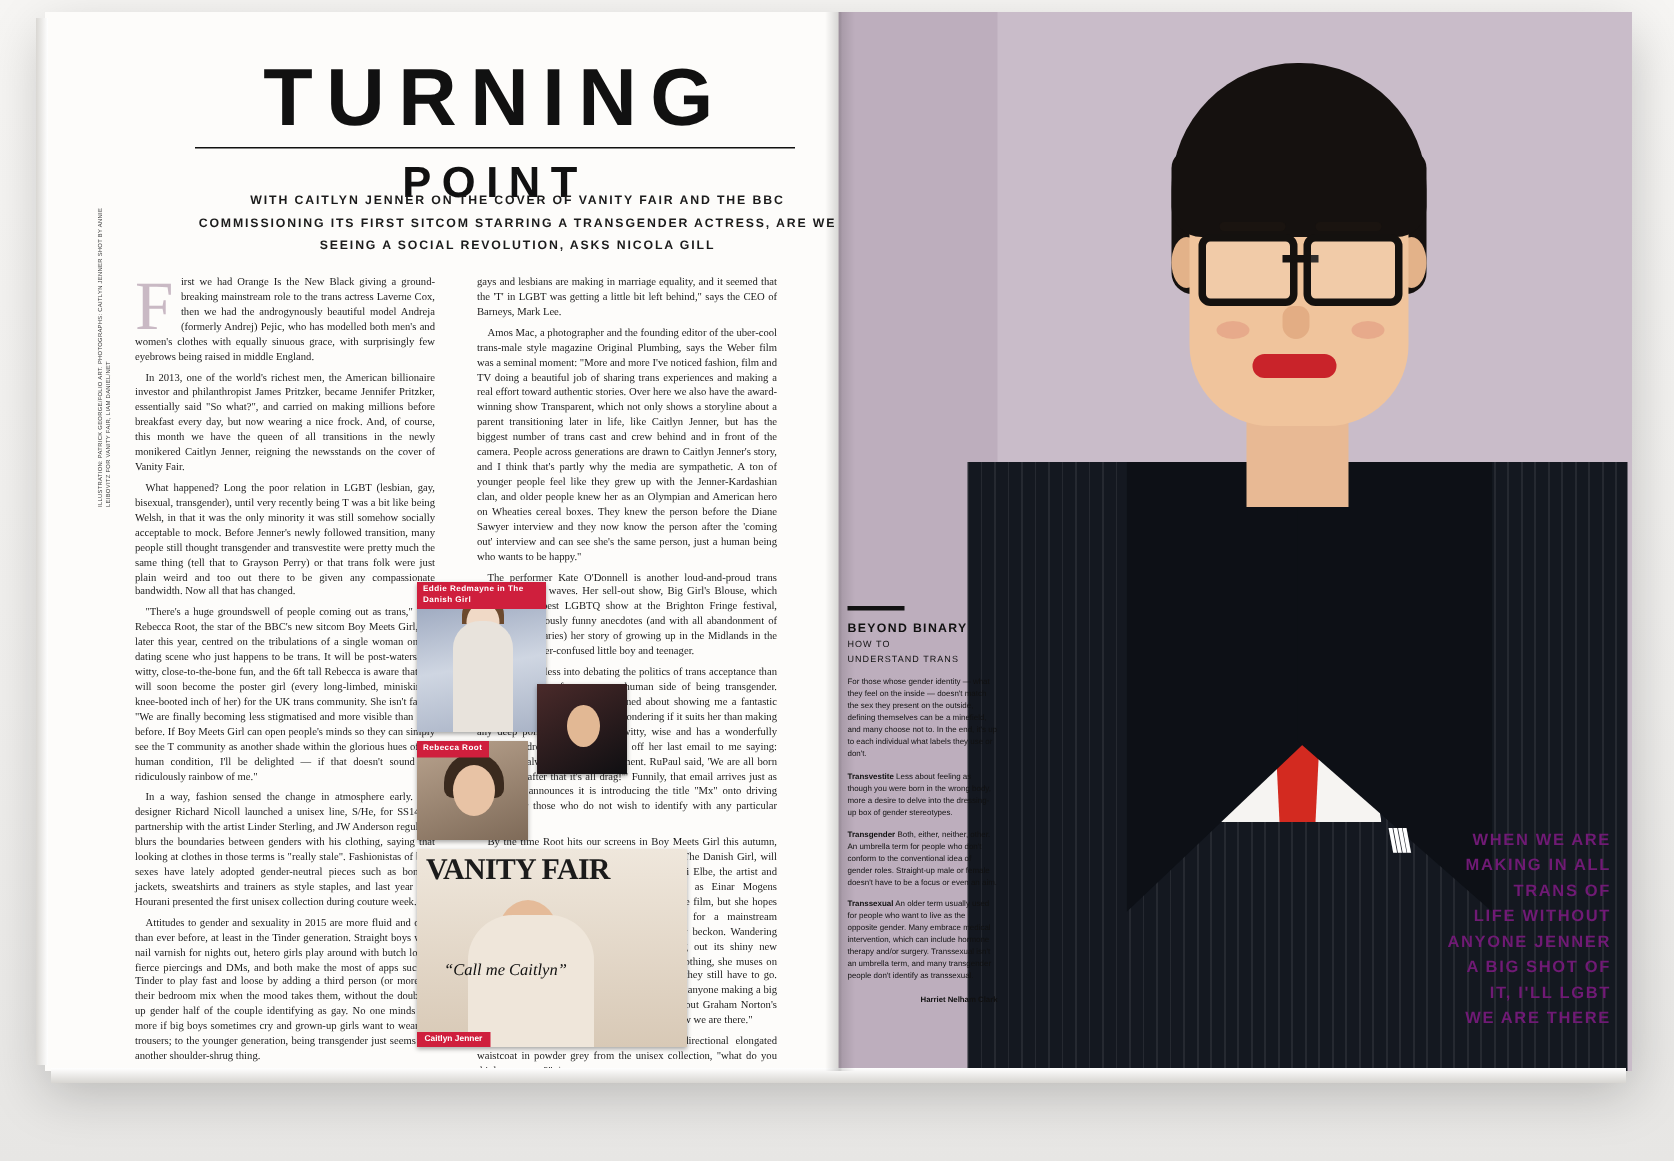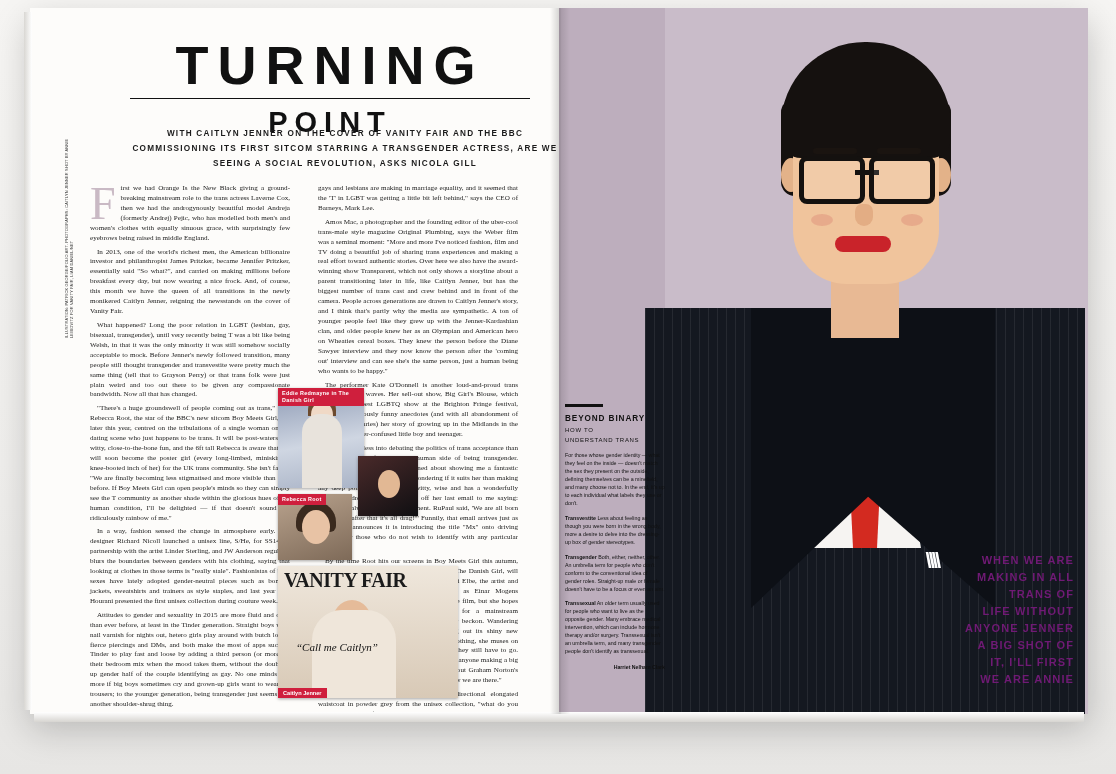--- a/index.html
+++ b/index.html
@@ -449,22 +449,22 @@
         </div>
 
         <div class="pq-mark">\\\\</div>
         <div class="pullquote">
           <div>WHEN WE ARE</div>
           <div>MAKING IN ALL</div>
           <div>TRANS OF</div>
           <div>LIFE WITHOUT</div>
           <div>ANYONE JENNER</div>
           <div>A BIG SHOT OF</div>
-          <div>IT, I'LL FIRST</div>
-          <div>WE ARE ANNIE</div>
+          <div>IT, I'LL LGBT</div>
+          <div>WE ARE THERE</div>
         </div>
       </div>
     </div>
 
     <div class="gutter"></div>
   </div>
 
   <div class="page-edge-left"></div>
   <div class="page-edge-bottom"></div>
 </div>

